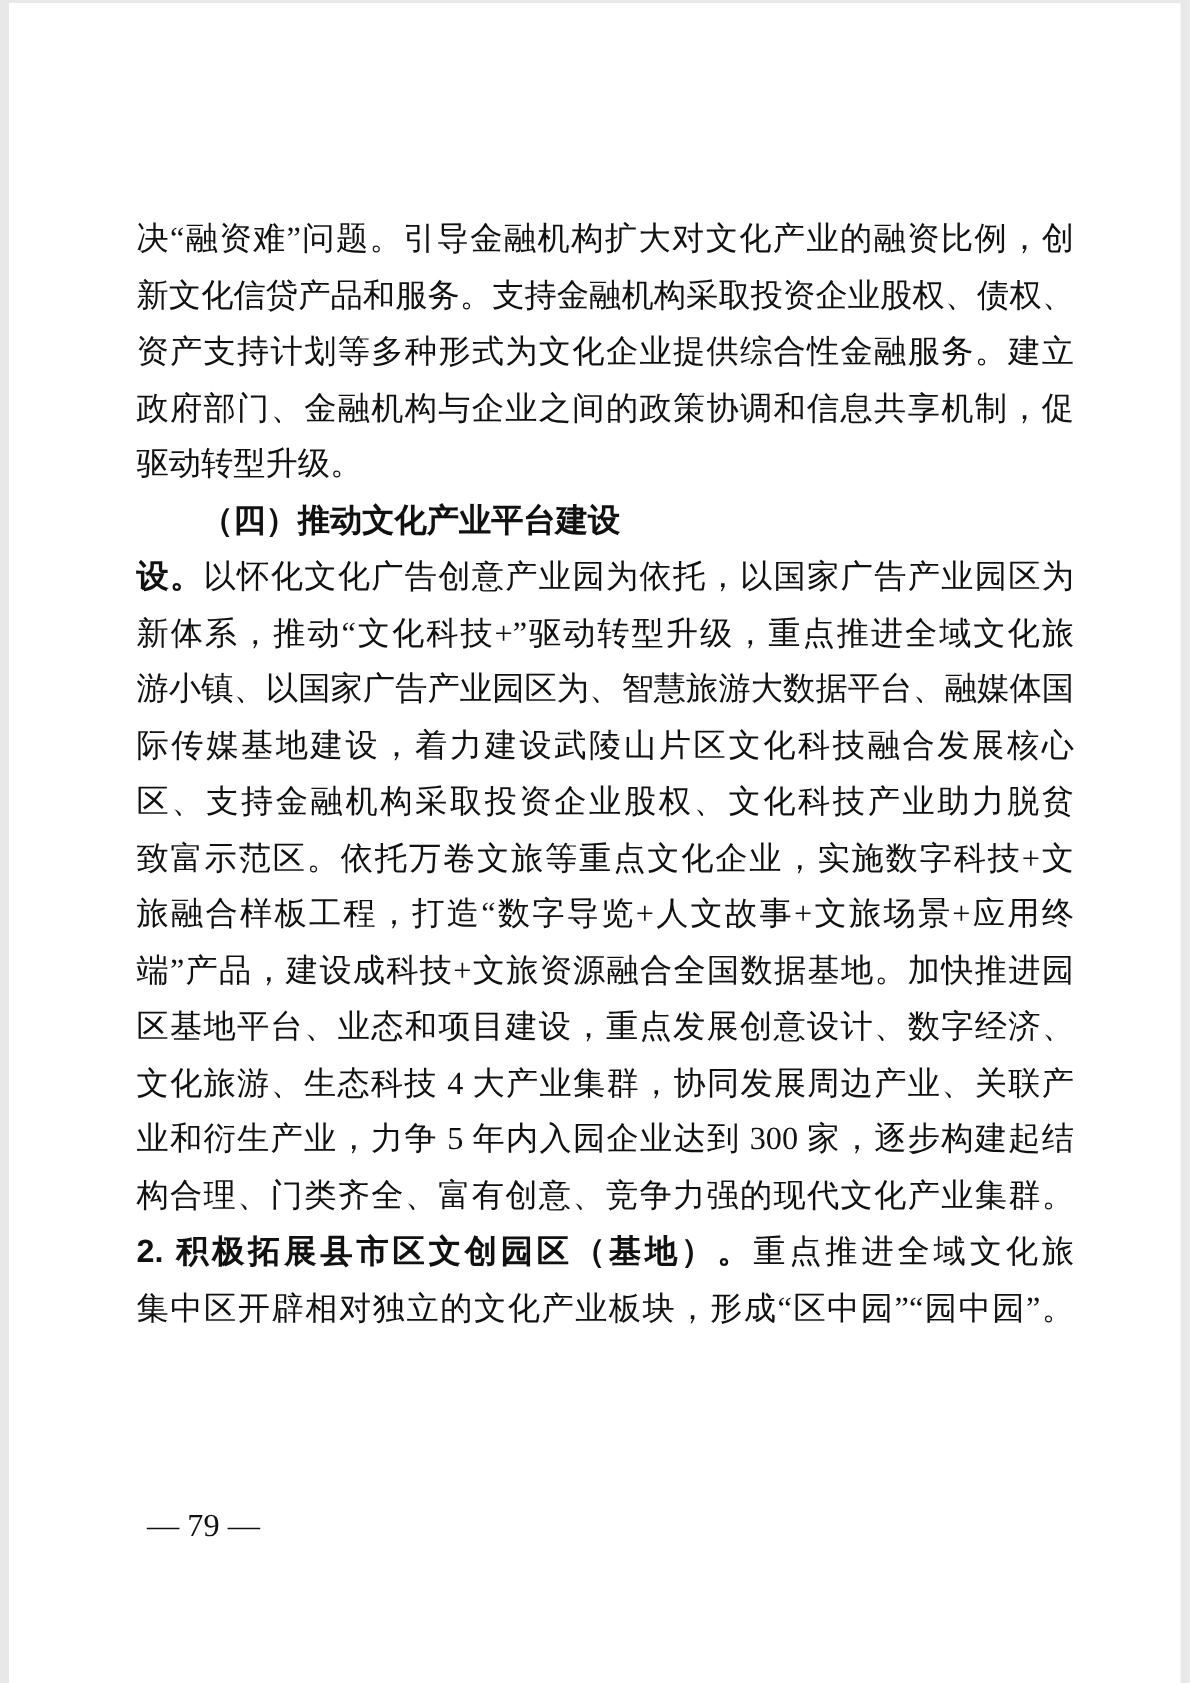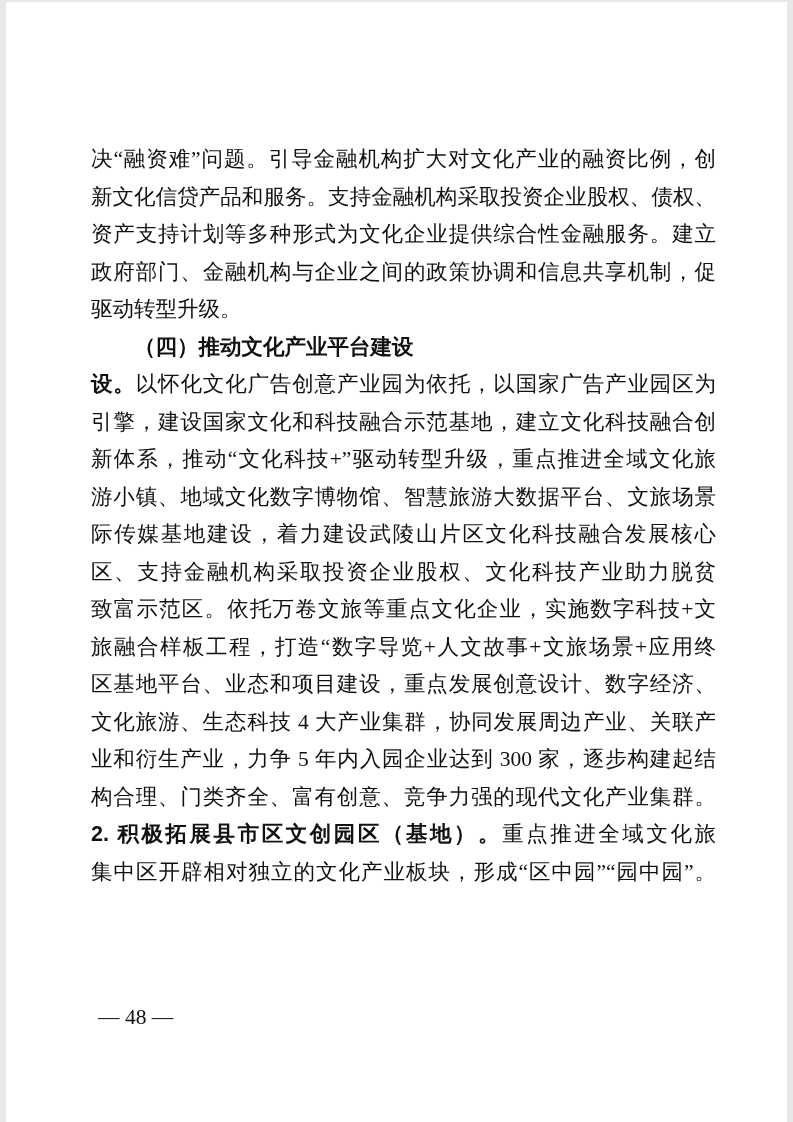--- a/index.html
+++ b/index.html
@@ -66,31 +66,31 @@
     <div class="line fill">新文化信贷产品和服务。支持金融机构采取投资企业股权、债权、</div>
     <div class="line fill">资产支持计划等多种形式为文化企业提供综合性金融服务。建立</div>
     <div class="line fill">政府部门、金融机构与企业之间的政策协调和信息共享机制，促</div>
     <div class="line">驱动转型升级。</div>
 
     <div class="line hd indent">（四）推动文化产业平台建设</div>
 
 
     <div class="line fill"><span class="bold">设。</span><span>以怀化文化广告创意产业园为依托，以国家广告产业园区为</span></div>
 
-    <div class="line fill">引擎，建设国家文化和科技融合示范基地，建立文化科技融合创</div>
     <div class="line fill">新体系，推动“文化科技+”驱动转型升级，重点推进全域文化旅</div>
-    <div class="line fill">游小镇、地域文化数字博物馆、智慧旅游大数据平台、文旅场景</div>
+    <div class="line fill">游小镇、以国家广告产业园区为、智慧旅游大数据平台、融媒体国</div>
     <div class="line fill">际传媒基地建设，着力建设武陵山片区文化科技融合发展核心</div>
     <div class="line fill">区、支持金融机构采取投资企业股权、文化科技产业助力脱贫</div>
     <div class="line fill">致富示范区。依托万卷文旅等重点文化企业，实施数字科技+文</div>
     <div class="line fill">旅融合样板工程，打造“数字导览+人文故事+文旅场景+应用终</div>
+    <div class="line fill">端”产品，建设成科技+文旅资源融合全国数据基地。加快推进园</div>
     <div class="line fill">区基地平台、业态和项目建设，重点发展创意设计、数字经济、</div>
     <div class="line fill">文化旅游、生态科技 4 大产业集群，协同发展周边产业、关联产</div>
     <div class="line fill">业和衍生产业，力争 5 年内入园企业达到 300 家，逐步构建起结</div>
     <div class="line fill">构合理、门类齐全、富有创意、竞争力强的现代文化产业集群。</div>
 
     <div class="line fill"><span class="bold">2. 积极拓展县市区文创园区（基地）。</span><span>重点推进全域文化旅</span></div>
     <div class="line fill">集中区开辟相对独立的文化产业板块，形成“区中园”“园中园”。</div>
 
   </div>
 
-  <div class="footer">— 48 —</div>
+  <div class="footer">— 79 —</div>
 </div>
 
 </body></html>

